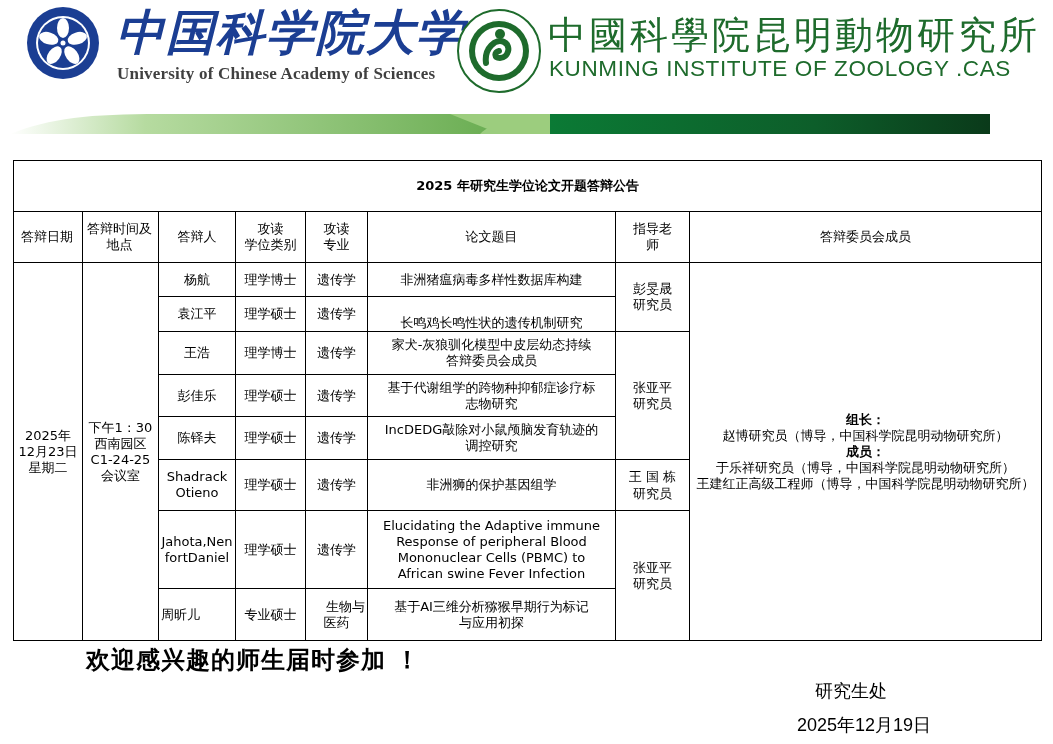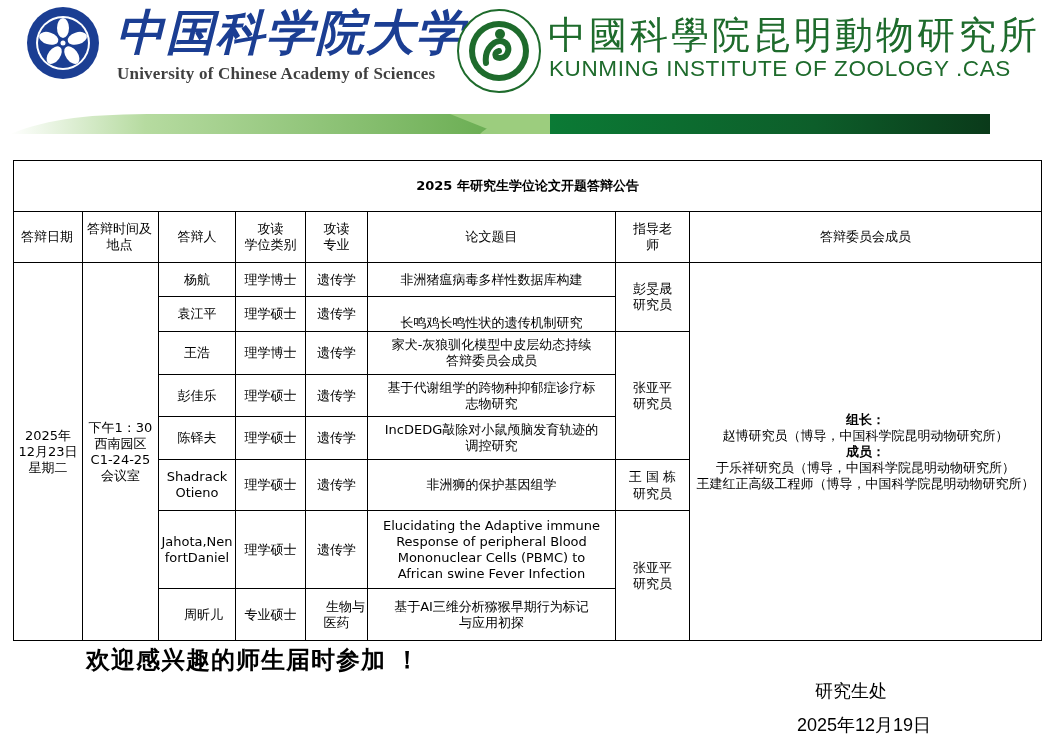--- a/index.html
+++ b/index.html
@@ -232,21 +232,21 @@
       <div>Mononuclear Cells (PBMC) to</div>
       <div>African swine Fever Infection</div>
     </td>
     <td rowspan="2" class="advisor">
       <div>张亚平</div>
       <div>研究员</div>
     </td>
   </tr>
 
   <tr style="height:52px">
-    <td style="text-align:right;padding-right:12px">周昕儿</td>
+    <td style="text-align:left;padding-right:20px">周昕儿</td>
     <td>专业硕士</td>
     <td>
       <div style="text-align:right">生物与</div>
       <div>医药</div>
     </td>
     <td>
       <div>基于AI三维分析猕猴早期行为标记</div>
       <div>与应用初探</div>
     </td>
   </tr>

